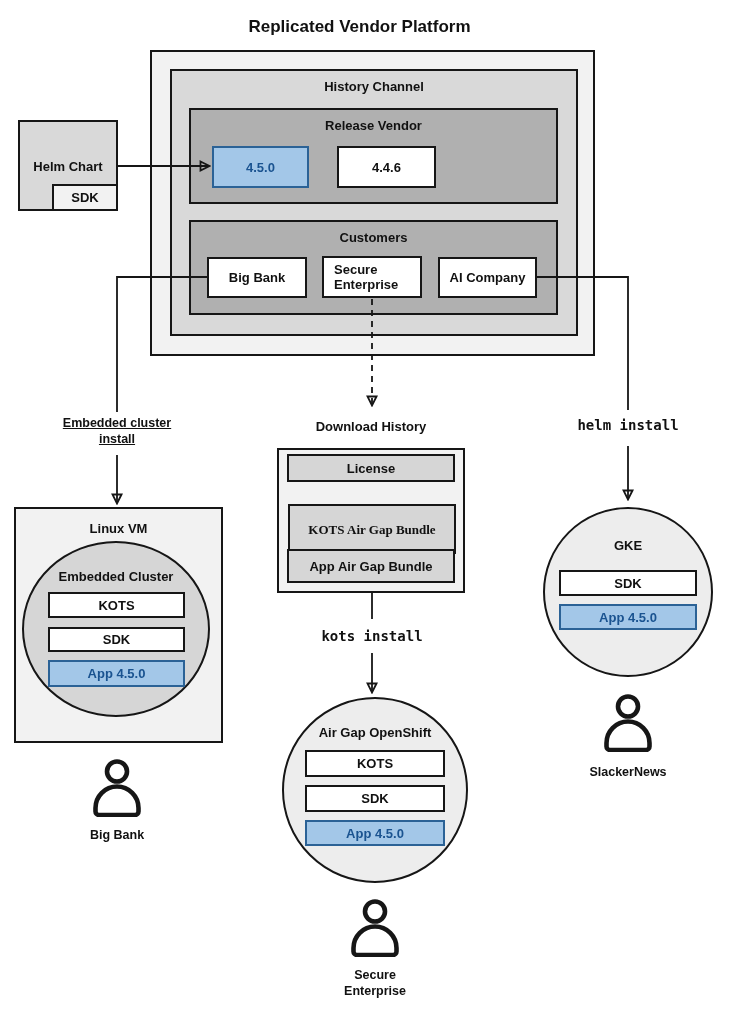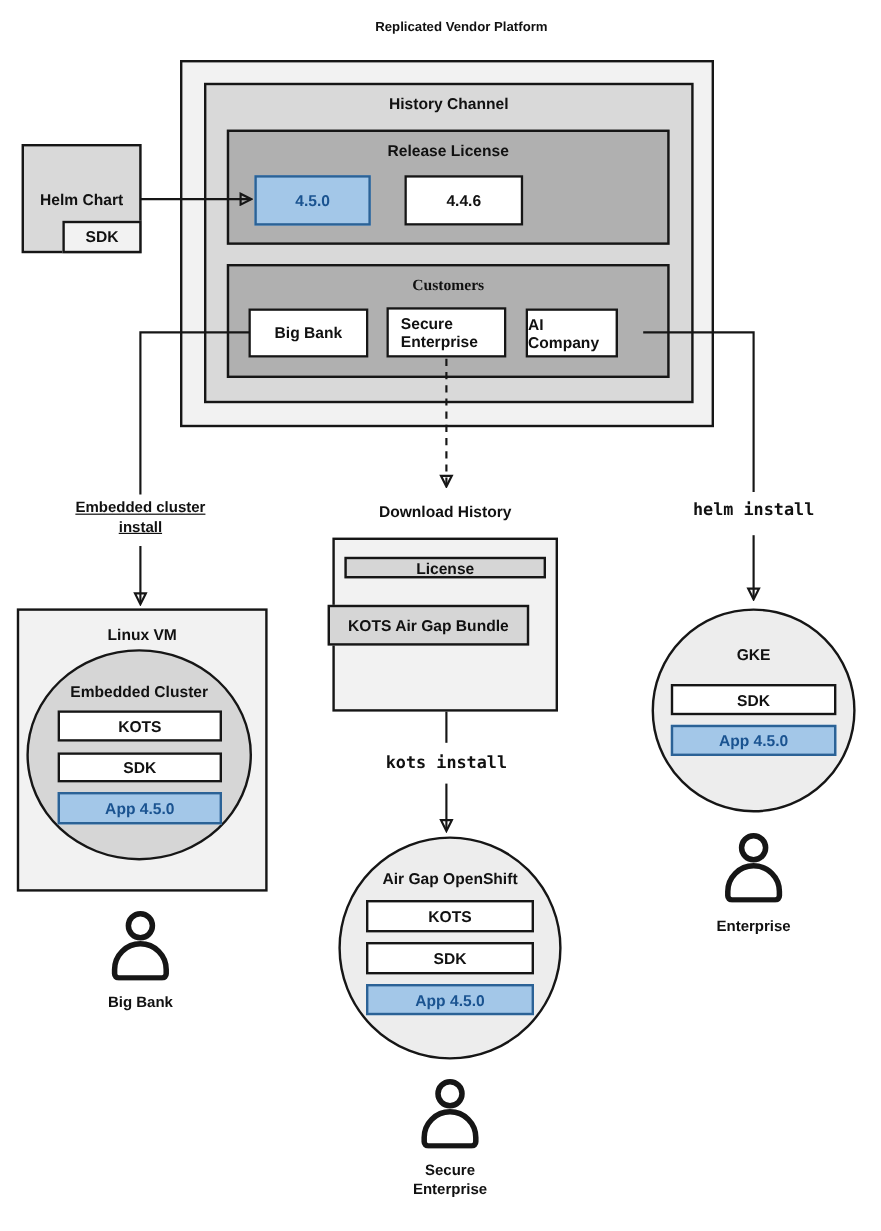--- a/index.html
+++ b/index.html
@@ -27,50 +27,51 @@
 
   #overlay { position:absolute; left:0; top:0; width:734px; height:1026px;
              z-index:10; pointer-events:none; }
   #overlay path, #overlay line { stroke:#161616; stroke-width:1.8; fill:none; }
 </style>
 </head>
 <body>
 
 <div id="canvas">
 
-  <div class="seclbl" style="left:162px; top:17px; width:445px; font-size:11px;">Replicated Vendor Platform</div>
+  <div class="seclbl" style="left:137px; top:17px; width:445px; font-size:17px;">Replicated Vendor Platform</div>
 
   <div class="box fill-xlight" style="left:150px; top:50px; width:445px; height:306px;"></div>
 
   <div class="box fill-light" style="left:170px; top:69px; width:408px; height:267px;"></div>
   <div class="seclbl" style="left:170px; top:79px; width:408px;">History Channel</div>
 
   <div class="box fill-mid" style="left:189px; top:108px; width:369px; height:96px;"></div>
-  <div class="seclbl" style="left:189px; top:118px; width:369px;">Release License</div>
+  <div class="seclbl" style="left:189px; top:118px; width:369px;">Release Vendor</div>
   <div class="box blue cell" style="left:212px; top:146px; width:97px; height:42px;">4.5.0</div>
   <div class="box white cell" style="left:337px; top:146px; width:99px; height:42px;">4.4.6</div>
 
   <div class="box fill-mid" style="left:189px; top:220px; width:369px; height:95px;"></div>
-  <div class="seclbl" style="left:189px; top:230px; width:369px;font-family:Liberation Serif, serif;">Customers</div>
+  <div class="seclbl" style="left:189px; top:230px; width:369px;">Customers</div>
   <div class="box white cell" style="left:207px; top:257px; width:100px; height:41px;">Big Bank</div>
   <div class="box white cell" style="left:322px; top:256px; width:100px; height:42px; padding:0 10px;">Secure Enterprise</div>
-  <div class="box white cell" style="left:438px; top:257px; width:77px; height:41px;">AI Company</div>
+  <div class="box white cell" style="left:438px; top:257px; width:99px; height:41px;">AI Company</div>
 
   <div class="box fill-light" style="left:18px; top:120px; width:100px; height:91px;"></div>
   <div class="seclbl" style="left:18px; top:159px; width:100px;">Helm Chart</div>
   <div class="box fill-xlight cell" style="left:52px; top:184px; width:66px; height:27px;">SDK</div>
 
   <div class="freelbl" style="left:55px; top:415px; width:124px;text-decoration:underline;">Embedded cluster install</div>
   <div class="seclbl" style="left:277px; top:419px; width:188px;">Download History</div>
   <div class="freelbl mono" style="left:548px; top:417px; width:160px;">helm install</div>
   <div class="freelbl mono" style="left:292px; top:628px; width:160px;">kots install</div>
 
   <div class="box fill-xlight" style="left:277px; top:448px; width:188px; height:145px;"></div>
-  <div class="box fill-item cell" style="left:287px; top:464px; width:168px; height:18px;">License</div>
-  <div class="box fill-item cell" style="left:273px; top:504px; width:168px; height:34px;">KOTS Air Gap Bundle</div>
+  <div class="box fill-item cell" style="left:287px; top:454px; width:168px; height:28px;">License</div>
+  <div class="box fill-item cell" style="left:288px; top:504px; width:168px; height:50px;font-family:Liberation Serif, serif;">KOTS Air Gap Bundle</div>
+  <div class="box fill-item cell" style="left:287px; top:549px; width:168px; height:34px;">App Air Gap Bundle</div>
 
   <div class="box fill-xlight" style="left:14px; top:507px; width:209px; height:236px;"></div>
   <div class="seclbl" style="left:14px; top:521px; width:209px;">Linux VM</div>
   <div class="box fill-item circle" style="left:22px; top:541px; width:188px; height:176px;"></div>
   <div class="seclbl" style="left:22px; top:569px; width:188px; font-size:13px;">Embedded Cluster</div>
   <div class="box white cell" style="left:48px; top:592px; width:137px; height:26px;">KOTS</div>
   <div class="box white cell" style="left:48px; top:627px; width:137px; height:25px;">SDK</div>
   <div class="box blue cell" style="left:48px; top:660px; width:137px; height:27px;">App 4.5.0</div>
 
   <div class="person" style="left:87px; top:759px; width:60px;">
@@ -99,21 +100,21 @@
   <div class="seclbl" style="left:543px; top:538px; width:170px;">GKE</div>
   <div class="box white cell" style="left:559px; top:570px; width:138px; height:26px;">SDK</div>
   <div class="box blue cell" style="left:559px; top:604px; width:138px; height:26px;">App 4.5.0</div>
 
   <div class="person" style="left:598px; top:694px; width:60px;">
     <svg width="60" height="58" viewBox="0 0 60 58">
       <circle cx="30" cy="12.5" r="10" fill="none" stroke="#161616" stroke-width="4.6"></circle>
       <path d="M8.5 49 a21.5 21.5 0 0 1 43 0 v3.5 a3.5 3.5 0 0 1 -3.5 3.5 h-36 a3.5 3.5 0 0 1 -3.5 -3.5 z" fill="none" stroke="#161616" stroke-width="4.6" stroke-linejoin="round"></path>
     </svg>
   </div>
-  <div class="freelbl" style="left:568px; top:764px; width:120px;">Enterprise</div>
+  <div class="freelbl" style="left:568px; top:764px; width:120px;">SlackerNews</div>
 
   <svg id="overlay">
     <defs>
       <marker id="arrowOpen" markerUnits="userSpaceOnUse" markerWidth="12" markerHeight="12" viewBox="0 0 12 12" refX="10" refY="6" orient="auto">
         <path d="M1.5 1.5 L10.5 6 L1.5 10.5 Z" fill="#ffffff" stroke="#161616" stroke-width="1.5"></path>
       </marker>
     </defs>
     <path d="M117 166 H209" marker-end="url(#arrowOpen)"></path>
     <path d="M208 277 H117 V412"></path>
     <path d="M117 455 V503" marker-end="url(#arrowOpen)"></path>

